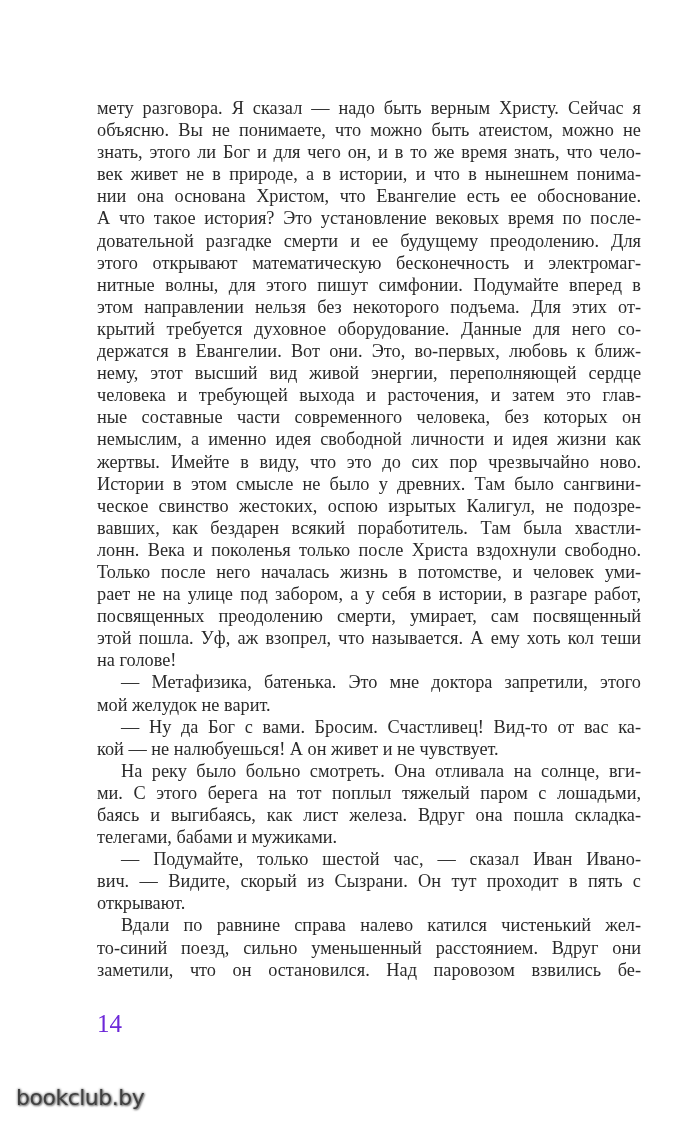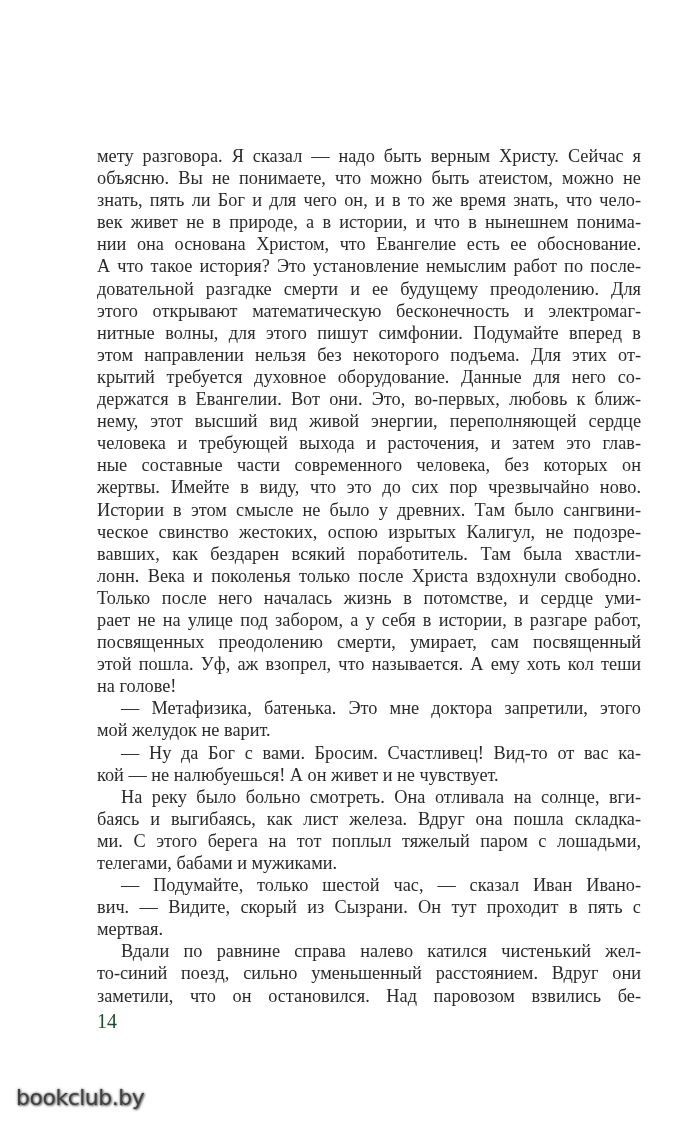--- a/index.html
+++ b/index.html
@@ -11,89 +11,89 @@
       font-family: "Liberation Serif", "DejaVu Serif", serif;
       color: #2a2a2a;
     }
     .page-text {
       position: absolute;
       left: 97px;
       top: 97px;
       width: 544px;
       font-size: 18.3px;
       line-height: 22.1px;
-      margin-top: 48px;
     }
     .line {
       display: block;
       white-space: nowrap;
       text-align: justify;
       text-align-last: justify;
       height: 22.1px;
     }
     .line.last { text-align-last: left; }
     .line.indent { padding-left: 24px; }
     .page-number {
       position: absolute;
       left: 97px;
       top: 1010px;
-      font-size: 20px;
-      color: #14532d;
+      font-size: 25px;
+      color: #6d28d9;
     }
     .watermark {
       position: absolute;
       left: 16px;
       top: 1085px;
       font-family: "DejaVu Sans", sans-serif;
       font-size: 22px;
       color: #404040;
       text-shadow: 0 0 3px #888, 0 0 2px #999, 1px 1px 2px #777;
       letter-spacing: -0.5px;
     }
   </style>
 </head>
 <body>
 
 <div class="page-text" id="page-text">
     <span class="line">мету разговора. Я сказал — надо быть верным Христу. Сейчас я</span>
     <span class="line">объясню. Вы не понимаете, что можно быть атеистом, можно не</span>
-    <span class="line">знать, пять ли Бог и для чего он, и в то же время знать, что чело-</span>
+    <span class="line">знать, этого ли Бог и для чего он, и в то же время знать, что чело-</span>
     <span class="line">век живет не в природе, а в истории, и что в нынешнем понима-</span>
     <span class="line">нии она основана Христом, что Евангелие есть ее обоснование.</span>
-    <span class="line">А что такое история? Это установление немыслим работ по после-</span>
+    <span class="line">А что такое история? Это установление вековых время по после-</span>
     <span class="line">довательной разгадке смерти и ее будущему преодолению. Для</span>
     <span class="line">этого открывают математическую бесконечность и электромаг-</span>
     <span class="line">нитные волны, для этого пишут симфонии. Подумайте вперед в</span>
     <span class="line">этом направлении нельзя без некоторого подъема. Для этих от-</span>
     <span class="line">крытий требуется духовное оборудование. Данные для него со-</span>
     <span class="line">держатся в Евангелии. Вот они. Это, во-первых, любовь к ближ-</span>
     <span class="line">нему, этот высший вид живой энергии, переполняющей сердце</span>
     <span class="line">человека и требующей выхода и расточения, и затем это глав-</span>
     <span class="line">ные составные части современного человека, без которых он</span>
+    <span class="line">немыслим, а именно идея свободной личности и идея жизни как</span>
     <span class="line">жертвы. Имейте в виду, что это до сих пор чрезвычайно ново.</span>
     <span class="line">Истории в этом смысле не было у древних. Там было сангвини-</span>
     <span class="line">ческое свинство жестоких, оспою изрытых Калигул, не подозре-</span>
     <span class="line">вавших, как бездарен всякий поработитель. Там была хвастли-</span>
     <span class="line">лонн. Века и поколенья только после Христа вздохнули свободно.</span>
-    <span class="line">Только после него началась жизнь в потомстве, и сердце уми-</span>
+    <span class="line">Только после него началась жизнь в потомстве, и человек уми-</span>
     <span class="line">рает не на улице под забором, а у себя в истории, в разгаре работ,</span>
     <span class="line">посвященных преодолению смерти, умирает, сам посвященный</span>
     <span class="line">этой пошла. Уф, аж взопрел, что называется. А ему хоть кол теши</span>
     <span class="line last">на голове!</span>
     <span class="line indent">— Метафизика, батенька. Это мне доктора запретили, этого</span>
     <span class="line last">мой желудок не варит.</span>
     <span class="line indent">— Ну да Бог с вами. Бросим. Счастливец! Вид-то от вас ка-</span>
     <span class="line last">кой — не налюбуешься! А он живет и не чувствует.</span>
     <span class="line indent">На реку было больно смотреть. Она отливала на солнце, вги-</span>
+    <span class="line">ми. С этого берега на тот поплыл тяжелый паром с лошадьми,</span>
     <span class="line">баясь и выгибаясь, как лист железа. Вдруг она пошла складка-</span>
-    <span class="line">ми. С этого берега на тот поплыл тяжелый паром с лошадьми,</span>
     <span class="line last">телегами, бабами и мужиками.</span>
     <span class="line indent">— Подумайте, только шестой час, — сказал Иван Ивано-</span>
     <span class="line">вич. — Видите, скорый из Сызрани. Он тут проходит в пять с</span>
-    <span class="line last">мертвая.</span>
+    <span class="line last">открывают.</span>
     <span class="line indent">Вдали по равнине справа налево катился чистенький жел-</span>
     <span class="line">то-синий поезд, сильно уменьшенный расстоянием. Вдруг они</span>
     <span class="line">заметили, что он остановился. Над паровозом взвились бе-</span>
   </div>
 
 <div class="page-number">14</div>
 
 <div class="watermark">bookclub.by</div>
 
 </body></html>

